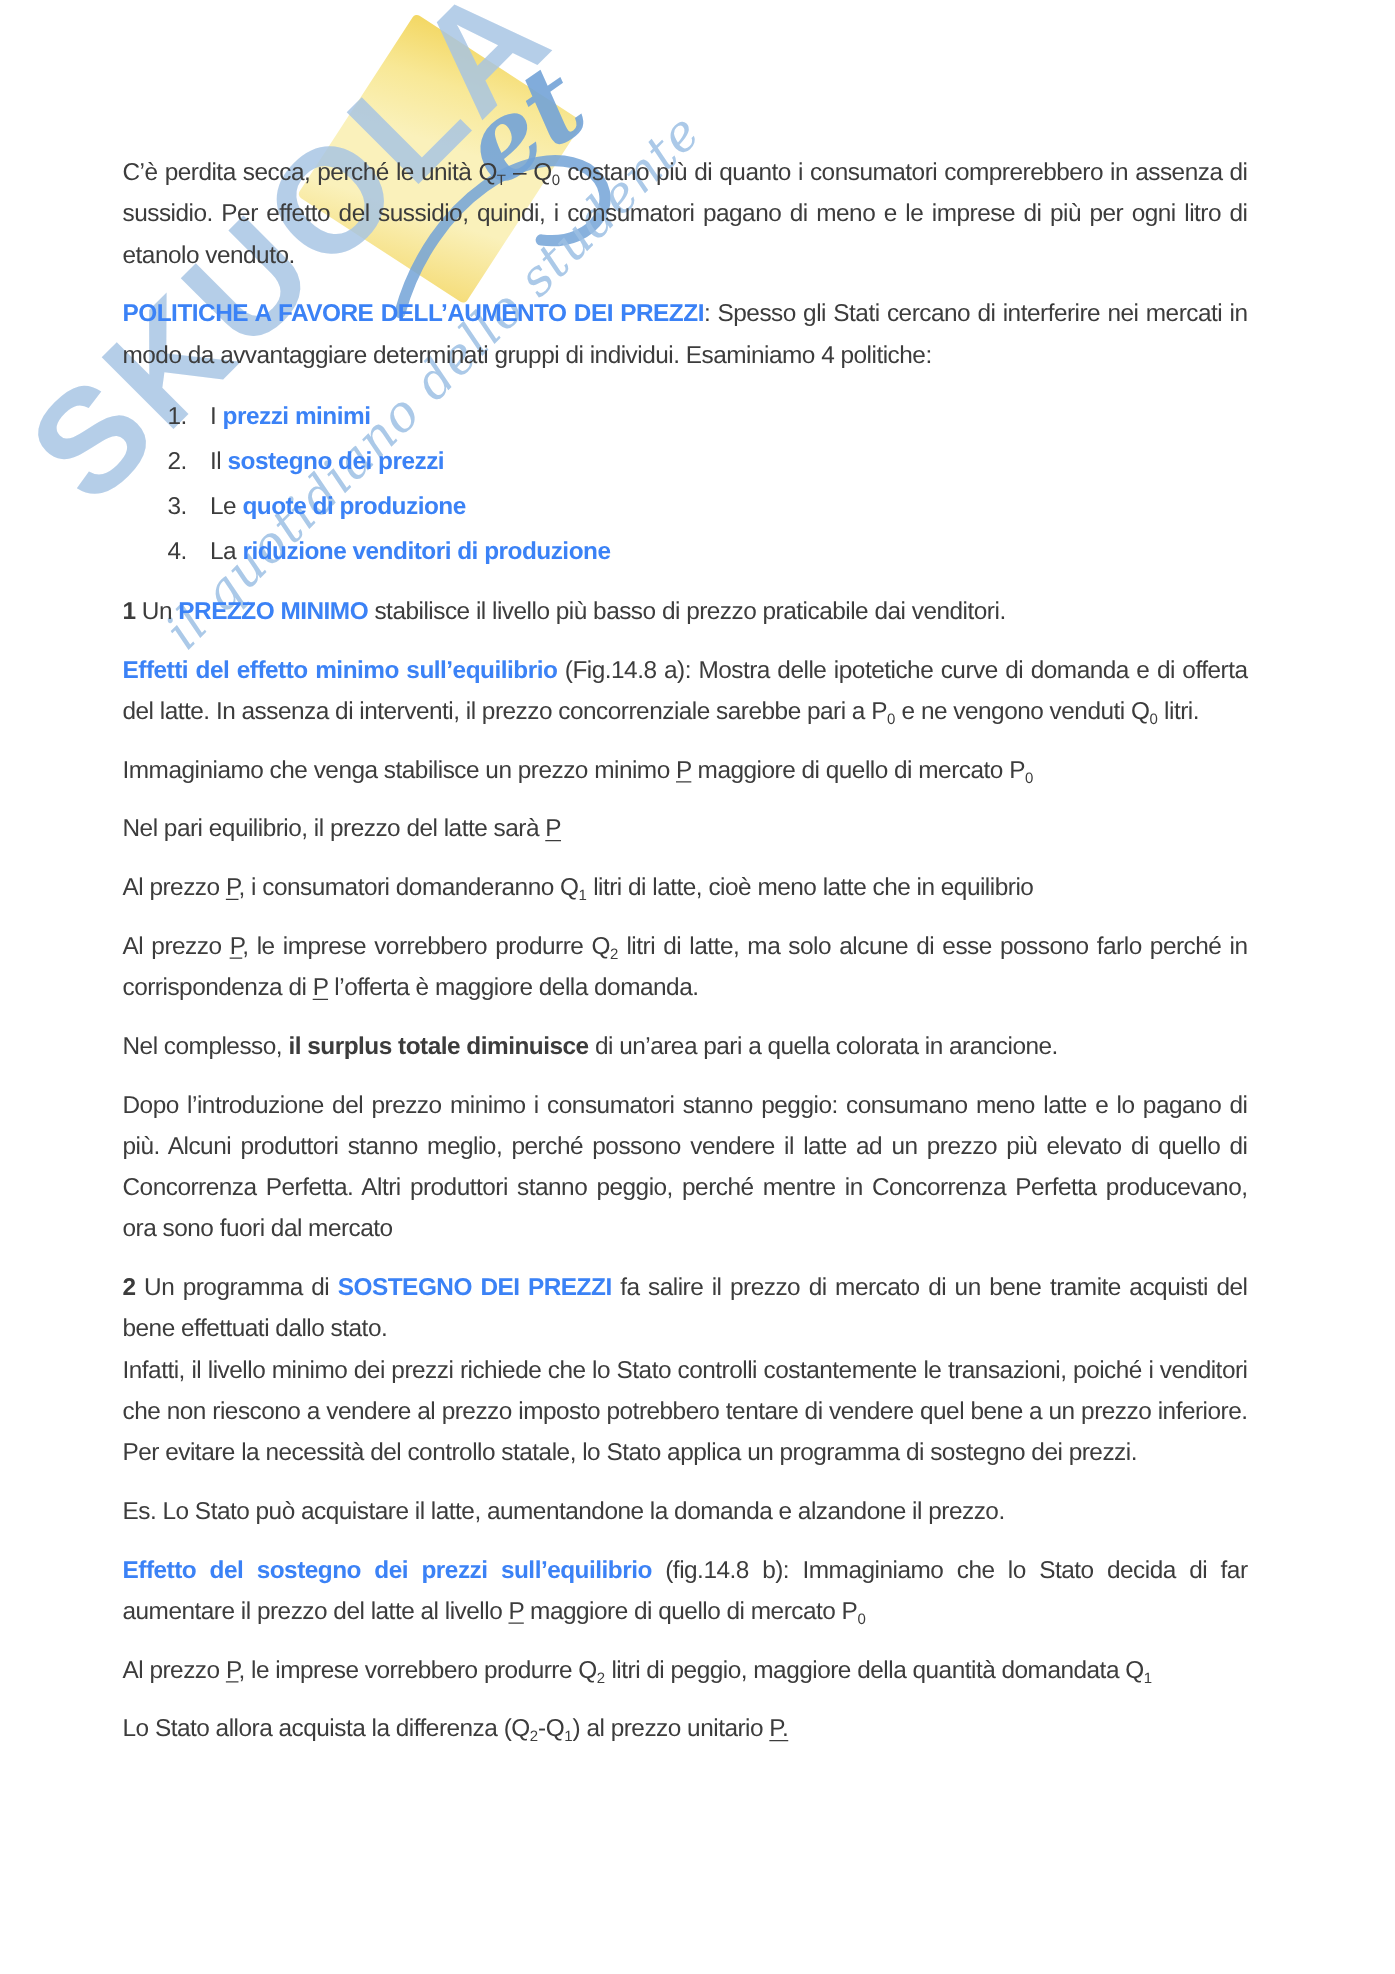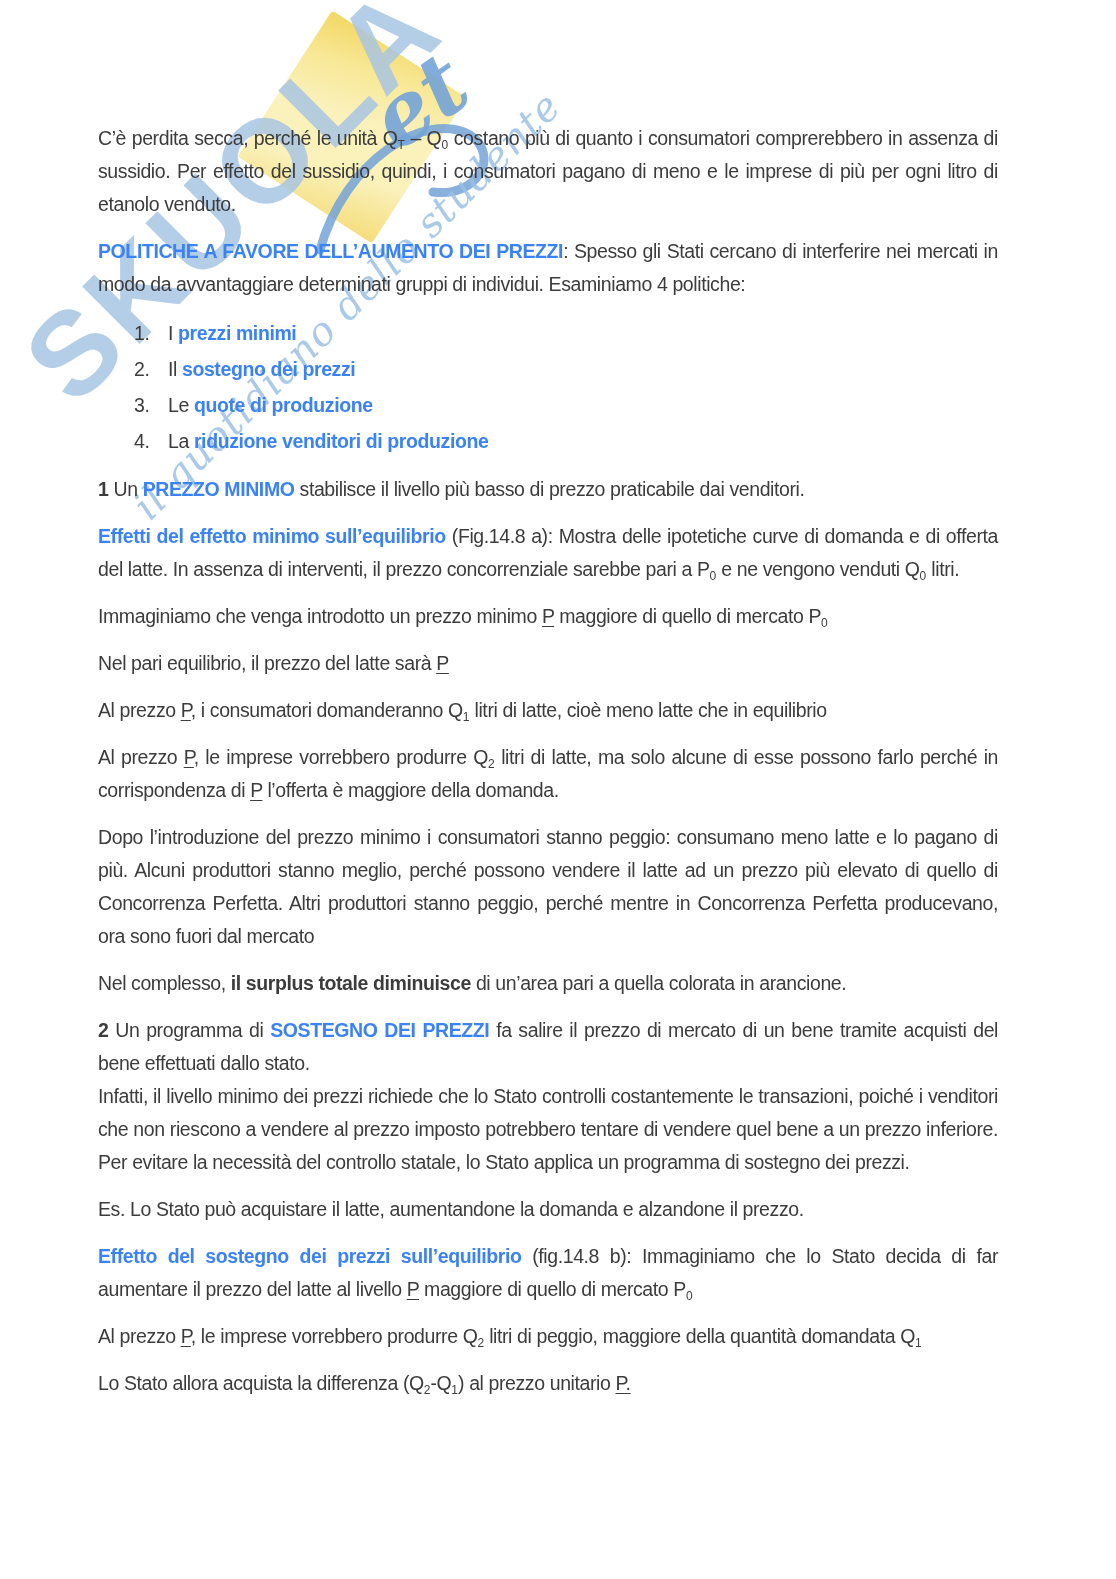--- a/index.html
+++ b/index.html
@@ -90,31 +90,31 @@
       <div class="li">
           <span class="num">4.</span>
           <span><span>La </span><span class="o">riduzione venditori di produzione</span></span>
         </div>
     </div>
 
     <p class="doc"><span class="b">1</span><span> Un </span><span class="o">PREZZO MINIMO</span><span> stabilisce il livello più basso di prezzo praticabile dai venditori.</span><br></p>
 
     <p class="doc"><span class="o">Effetti del effetto minimo sull’equilibrio</span><span> (Fig.14.8 a): Mostra delle ipotetiche curve di domanda e di offerta del latte. In assenza di interventi, il prezzo concorrenziale sarebbe pari a P</span><sub>0</sub><span> e ne vengono venduti Q</span><sub>0</sub><span> litri.</span></p>
 
-    <p class="doc"><span>Immaginiamo che venga introdotto un prezzo minimo </span><span class="u">P</span><span> maggiore di quello di mercato P</span><sub>0</sub></p>
+    <p class="doc"><span>Immaginiamo che venga stabilisce un prezzo minimo </span><span class="u">P</span><span> maggiore di quello di mercato P</span><sub>0</sub></p>
 
     <p class="doc"><span>Nel pari equilibrio, il prezzo del latte sarà </span><span class="u">P</span></p>
 
     <p class="doc"><span>Al prezzo </span><span class="u">P</span><span>, i consumatori domanderanno Q</span><sub>1</sub><span> litri di latte, cioè meno latte che in equilibrio</span></p>
 
     <p class="doc"><span>Al prezzo </span><span class="u">P</span><span>, le imprese vorrebbero produrre Q</span><sub>2</sub><span> litri di latte, ma solo alcune di esse possono farlo perché in corrispondenza di </span><span class="u">P</span><span> l’offerta è maggiore della domanda.</span></p>
 
+    <p class="doc"><span>Nel complesso, </span><span class="b">il surplus totale diminuisce</span><span> di un’area pari a quella colorata in arancione.</span></p>
+
     <p class="doc"><span>Dopo l’introduzione del prezzo minimo i consumatori stanno peggio: consumano meno latte e lo pagano di più. Alcuni produttori stanno meglio, perché possono vendere il latte ad un prezzo più elevato di quello di Concorrenza Perfetta. Altri produttori stanno peggio, perché mentre in Concorrenza Perfetta producevano, ora sono fuori dal mercato</span></p>
-
-    <p class="doc"><span>Nel complesso, </span><span class="b">il surplus totale diminuisce</span><span> di un’area pari a quella colorata in arancione.</span></p>
 
     <p class="doc"><span class="b">2</span><span> Un programma di </span><span class="o">SOSTEGNO DEI PREZZI</span><span> fa salire il prezzo di mercato di un bene tramite acquisti del bene effettuati dallo stato.</span><br><span>Infatti, il livello minimo dei prezzi richiede che lo Stato controlli costantemente le transazioni, poiché i venditori che non riescono a vendere al prezzo imposto potrebbero tentare di vendere quel bene a un prezzo inferiore. Per evitare la necessità del controllo statale, lo Stato applica un programma di sostegno dei prezzi.</span></p>
 
     <p class="doc"><span>Es. Lo Stato può acquistare il latte, aumentandone la domanda e alzandone il prezzo.</span></p>
 
     <p class="doc"><span class="o">Effetto del sostegno dei prezzi sull’equilibrio</span><span> (fig.14.8 b): Immaginiamo che lo Stato decida di far aumentare il prezzo del latte al livello </span><span class="u">P</span><span> maggiore di quello di mercato P</span><sub>0</sub></p>
 
 
     <p class="doc"><span>Al prezzo </span><span class="u">P</span><span>, le imprese vorrebbero produrre Q</span><sub>2</sub><span> litri di peggio, maggiore della quantità domandata Q</span><sub>1</sub></p>
 

